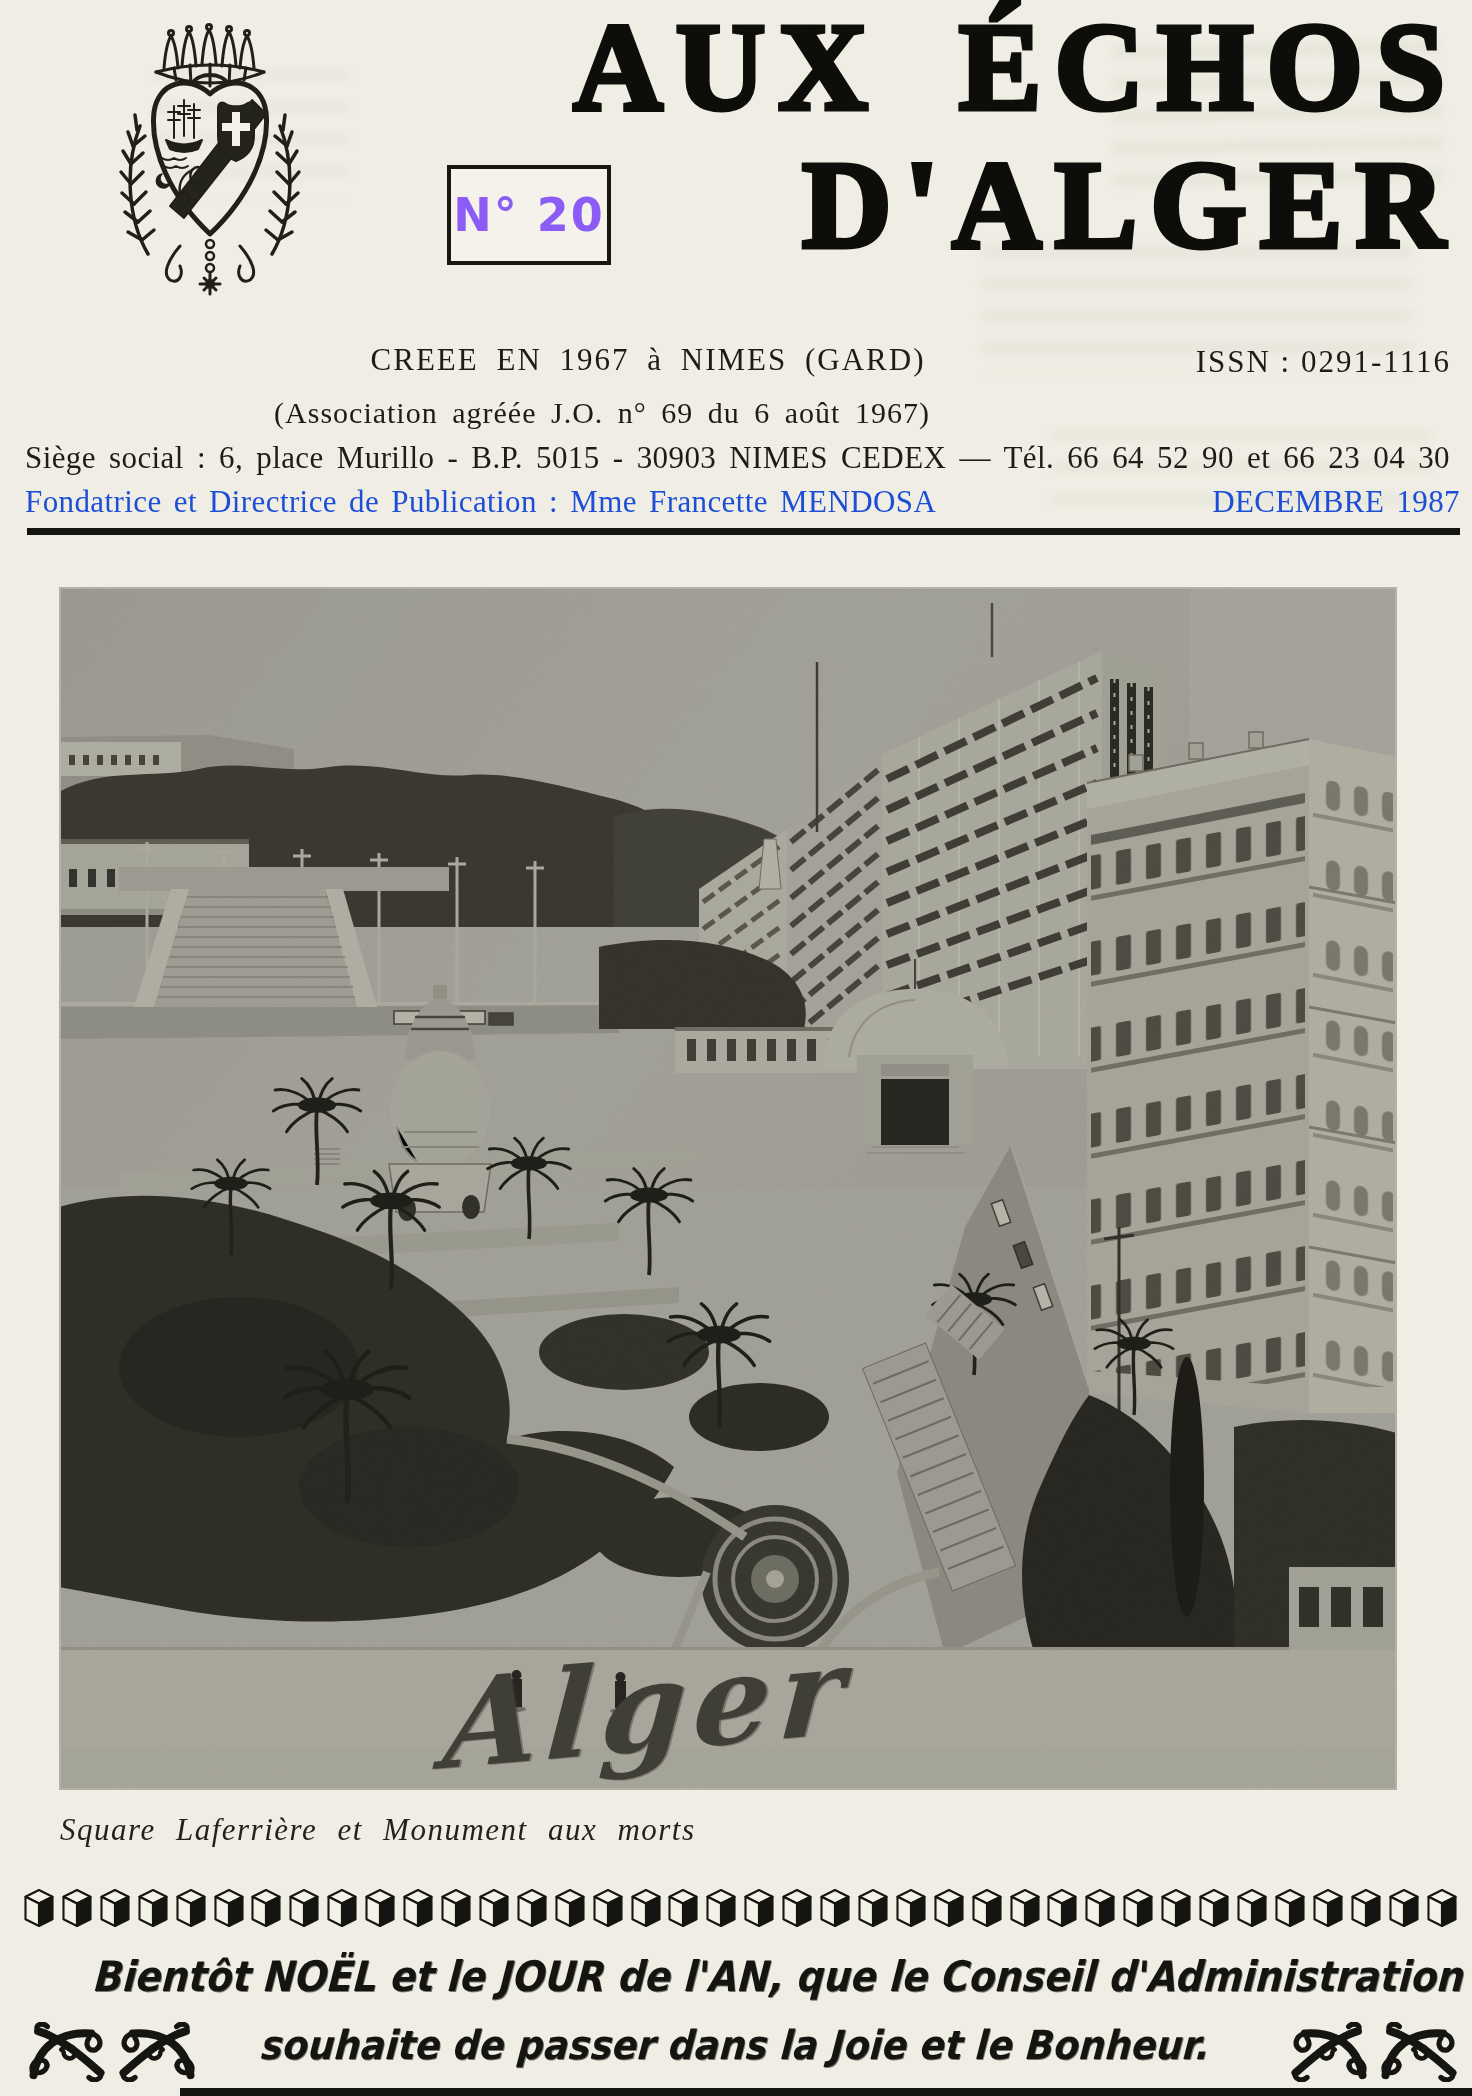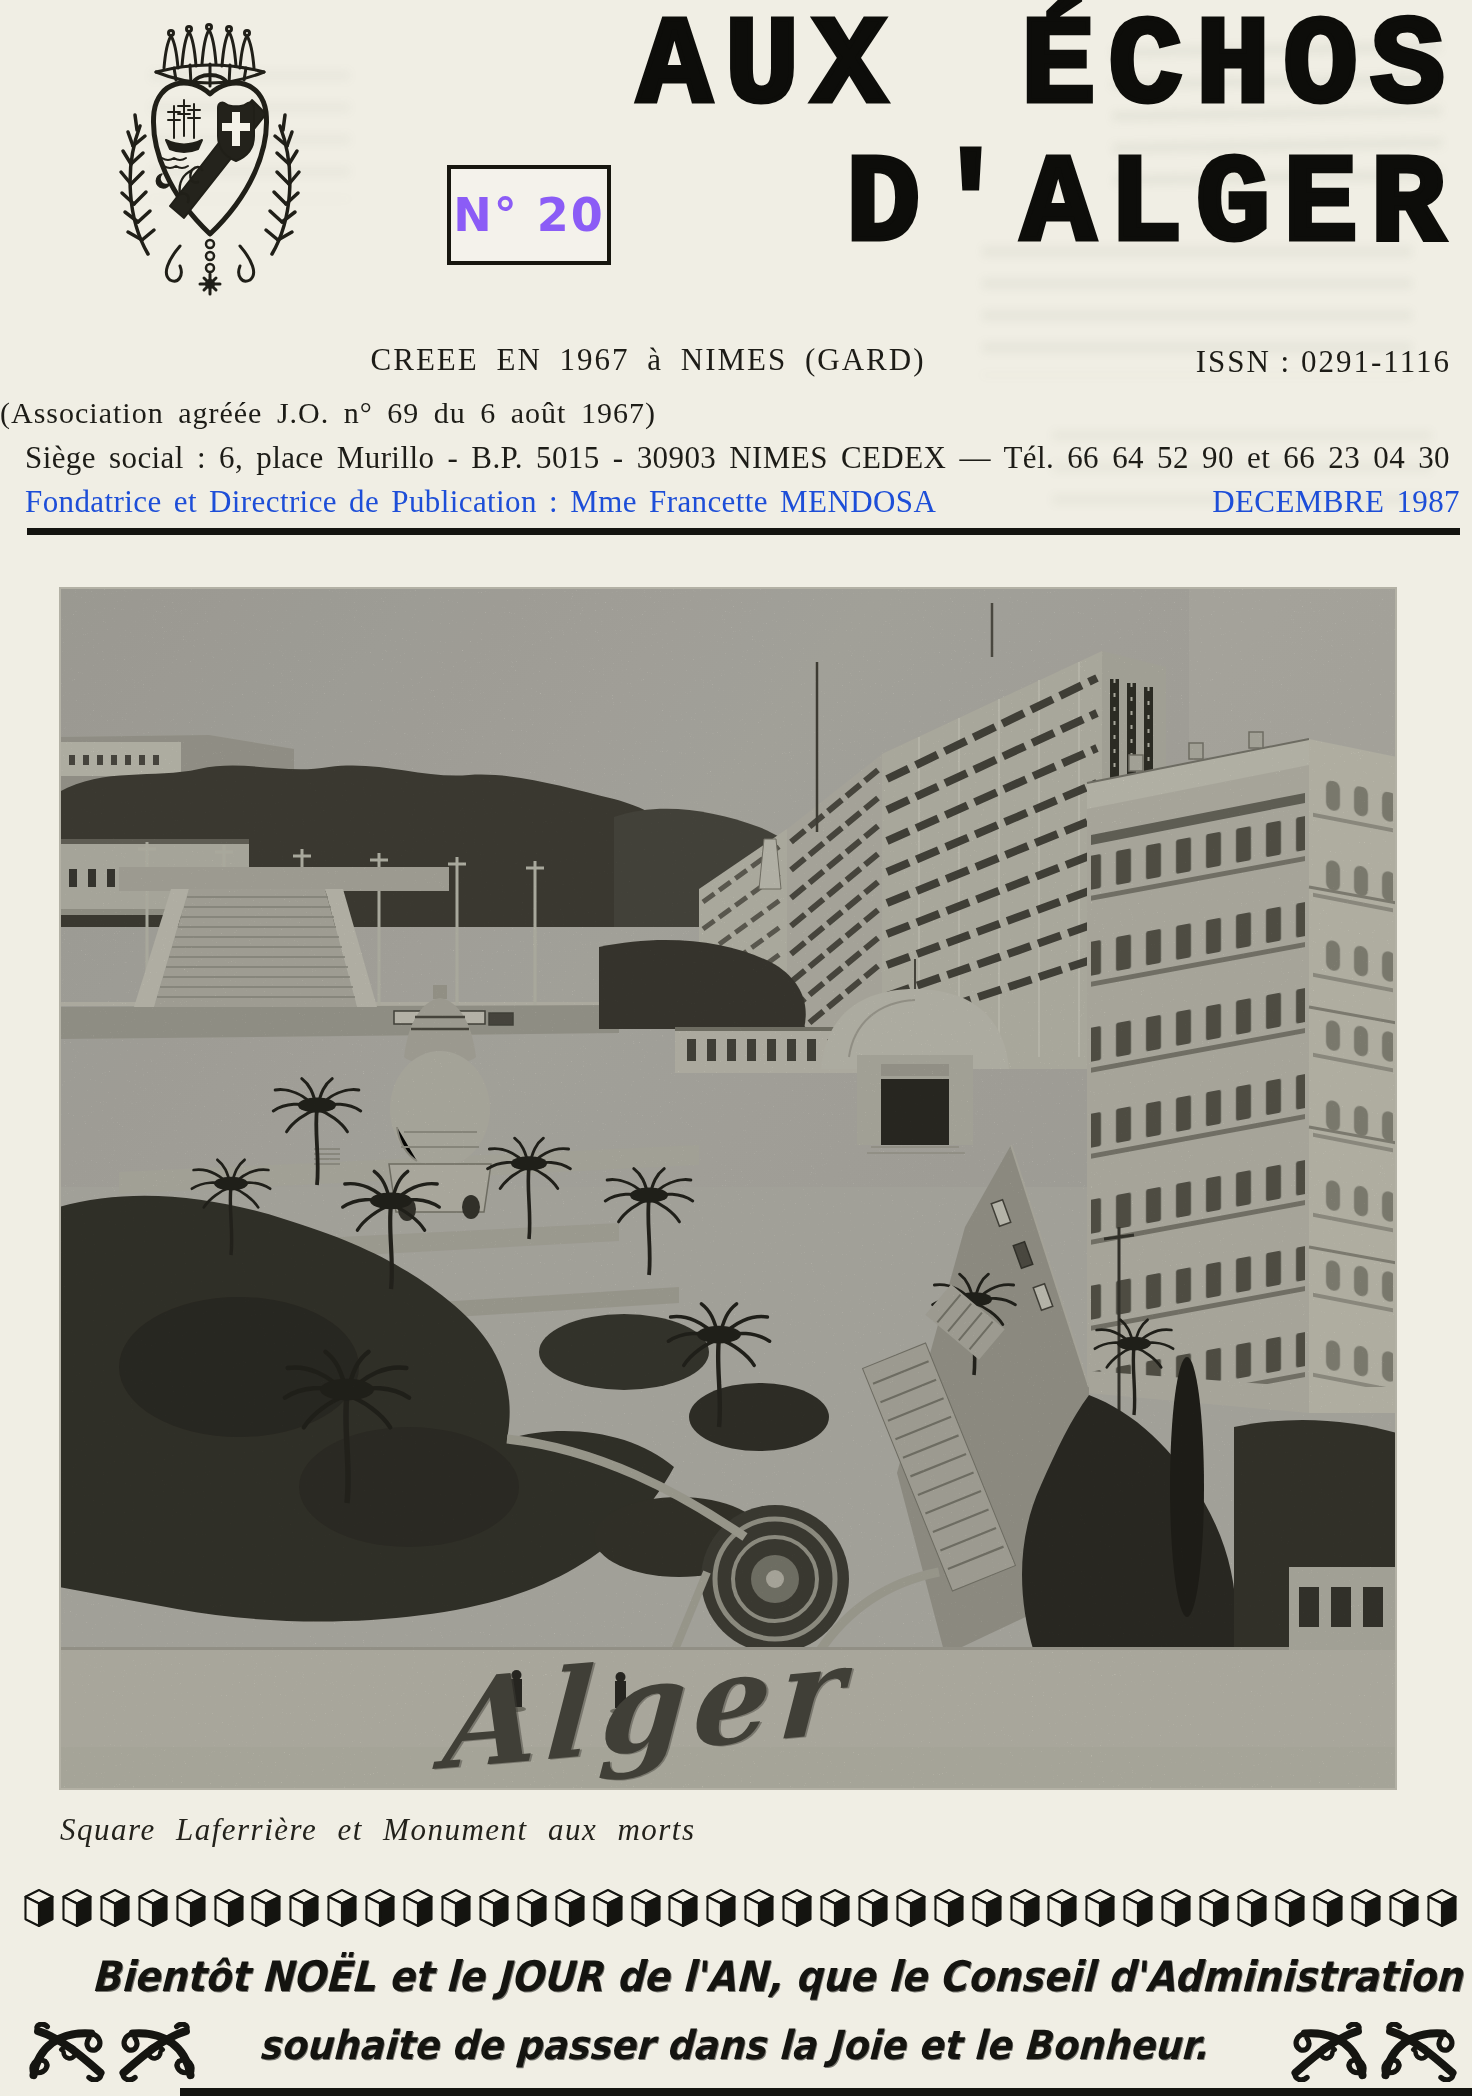--- a/index.html
+++ b/index.html
@@ -10,35 +10,35 @@
   .ghost{position:absolute;filter:blur(4px);
          background:repeating-linear-gradient(180deg, rgba(128,138,116,.16) 0 11px, transparent 11px 32px);}
   .g1{right:30px;top:44px;width:330px;height:150px;opacity:.55;transform:rotate(-1deg);}
   .g2{right:60px;top:246px;width:430px;height:130px;opacity:.5;}
   .g3{left:150px;top:70px;width:200px;height:130px;opacity:.35;}
   .g4{right:40px;top:430px;width:380px;height:90px;opacity:.4;}
 
   .crest{position:absolute;left:118px;top:8px;width:184px;height:290px;}
 
   .title-block{position:absolute;top:6px;right:14px;text-align:right;
-               font-family:Liberation Mono, monospace;font-weight:bold;color:#0d0d0a;
+               font-family:Liberation Serif, serif;font-weight:bold;color:#0d0d0a;
                -webkit-text-stroke:5px #0d0d0a;line-height:1;}
   .title-line1{font-size:124px;letter-spacing:13px;word-spacing:34px;}
   .title-line2{font-size:124px;letter-spacing:13px;margin-top:14px;}
 
   .issue-box{position:absolute;left:447px;top:165px;width:156px;height:92px;
              border:4px solid #17160f;display:flex;align-items:center;justify-content:center;
              font-family:"DejaVu Sans", sans-serif;font-weight:bold;font-size:46px;color:#8b5cf6;
              letter-spacing:2px;background:rgba(255,255,255,.25);}
 
   .pub{position:absolute;white-space:nowrap;color:#1d1c17;}
   .l1{left:28px;top:312px;font-size:31px;letter-spacing:1px;word-spacing:7px;}
   .issn{right:21px;top:344px;font-size:31px;letter-spacing:2px;}
   .l2{left:0;top:342px;width:1296px;text-align:center;font-size:31px;letter-spacing:2px;word-spacing:8px;}
-  .l3{left:0;top:396px;width:1204px;text-align:left;font-size:30px;letter-spacing:1px;word-spacing:6px;}
+  .l3{left:0;top:396px;width:1204px;text-align:center;font-size:30px;letter-spacing:1px;word-spacing:6px;}
   .l4{left:25px;top:440px;font-size:31px;letter-spacing:.4px;word-spacing:5px;}
   .l5row{position:absolute;left:25px;right:12px;top:484px;display:flex;justify-content:space-between;
          font-size:31px;letter-spacing:.4px;word-spacing:4px;white-space:nowrap;color:#1d4ed8;}
 
   .rule{position:absolute;left:27px;top:528px;width:1433px;height:7px;background:#141410;}
 
   .photo{position:absolute;left:59px;top:587px;width:1338px;height:1203px;background:#cfcdc5;}
   .photo svg.art{position:absolute;left:0;top:0;width:100%;height:100%;}
   .alger{position:absolute;left:385px;top:1048px;font-family:"DejaVu Serif", serif;
          font-style:italic;font-weight:bold;font-size:122px;color:#403f37;

